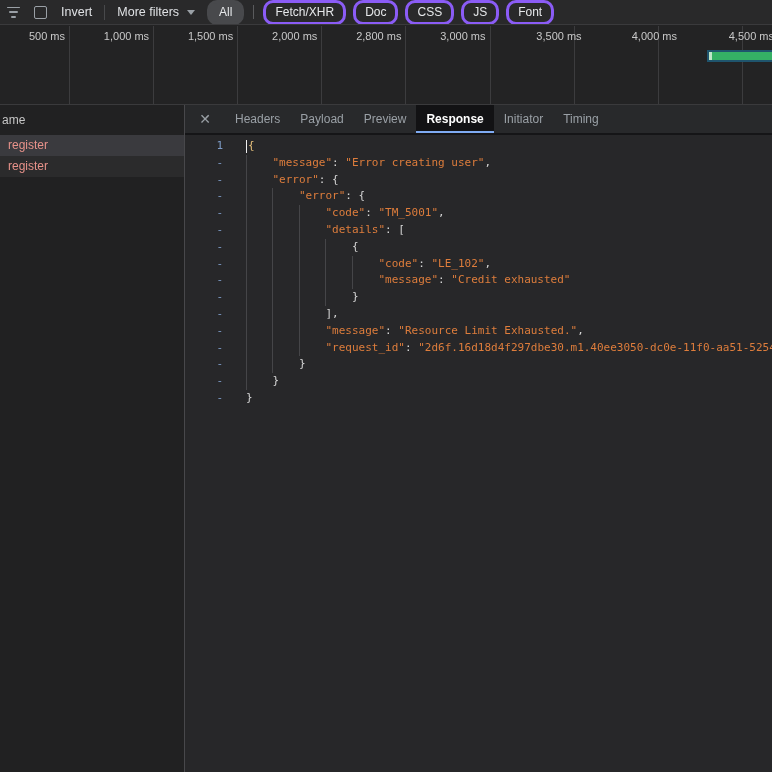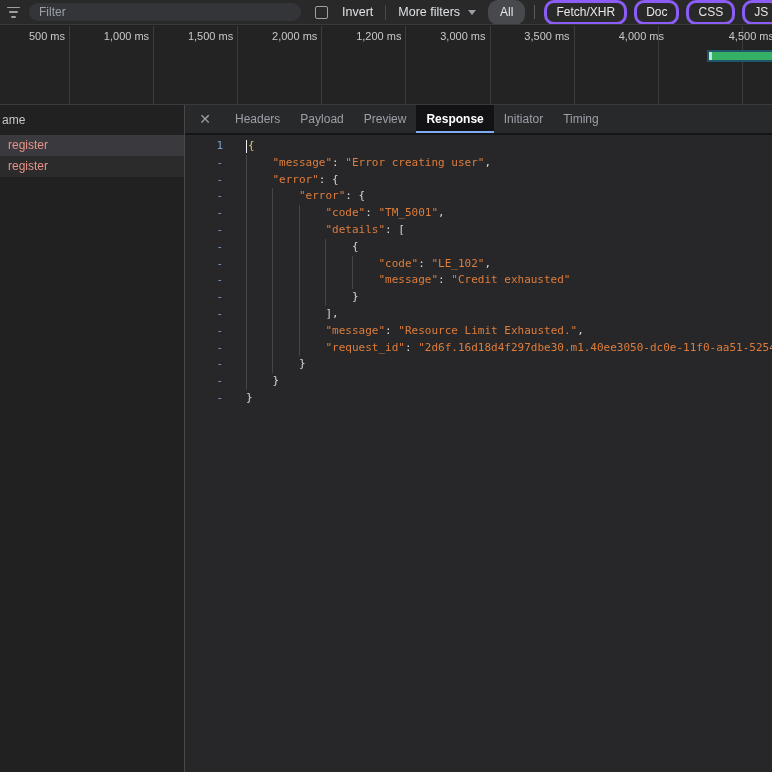--- a/index.html
+++ b/index.html
@@ -86,21 +86,20 @@
 </style>
 </head>
 <body>
 
 <div class="toolbar">
   <span class="filter-icon">
       <i></i>
       <i></i>
       <i></i>
     </span>
-  <input class="filter-input" type="text" placeholder="Filter" style="">
   <span class="checkbox"></span>
   <span class="lbl">Invert</span>
   <span class="vsep"></span>
   <span class="more-filters">
     <span>More filters</span>
     <span class="chev"></span>
   </span>
   <span class="pills">
       <span class="pill selected">All</span>
       <span class="pillsep"></span>
@@ -118,27 +117,27 @@
   </div>
 <div class="tick-line" style="left: 69px;"></div>
     <div class="tick-label" style="left: -15px;">500 ms</div>
     <div class="tick-line" style="left: 153.1px;"></div>
     <div class="tick-label" style="left: 69.1px;">1,000 ms</div>
     <div class="tick-line" style="left: 237.2px;"></div>
     <div class="tick-label" style="left: 153.2px;">1,500 ms</div>
     <div class="tick-line" style="left: 321.3px;"></div>
     <div class="tick-label" style="left: 237.3px;">2,000 ms</div>
     <div class="tick-line" style="left: 405.4px;"></div>
-    <div class="tick-label" style="left: 321.4px;">1,200 ms</div>
+    <div class="tick-label" style="left: 321.4px;">2,800 ms</div>
     <div class="tick-line" style="left: 489.5px;"></div>
     <div class="tick-label" style="left: 405.5px;">3,000 ms</div>
     <div class="tick-line" style="left: 573.6px;"></div>
-    <div class="tick-label" style="left: 489.6px;">3,500 ms</div>
+    <div class="tick-label" style="left: 489.6px; padding-left: 12px;">3,500 ms</div>
     <div class="tick-line" style="left: 657.7px;"></div>
-    <div class="tick-label" style="left: 584px;">4,000 ms</div>
+    <div class="tick-label" style="left: 597px;">4,000 ms</div>
     <div class="tick-line" style="left: 741.8px;"></div>
     <div class="tick-label" style="left: 694px;">4,500 ms</div>
   </div>
 
 <div class="main">
   <div class="left">
     <div class="col-header">
       <span>ame</span>
     </div>
     <div>

